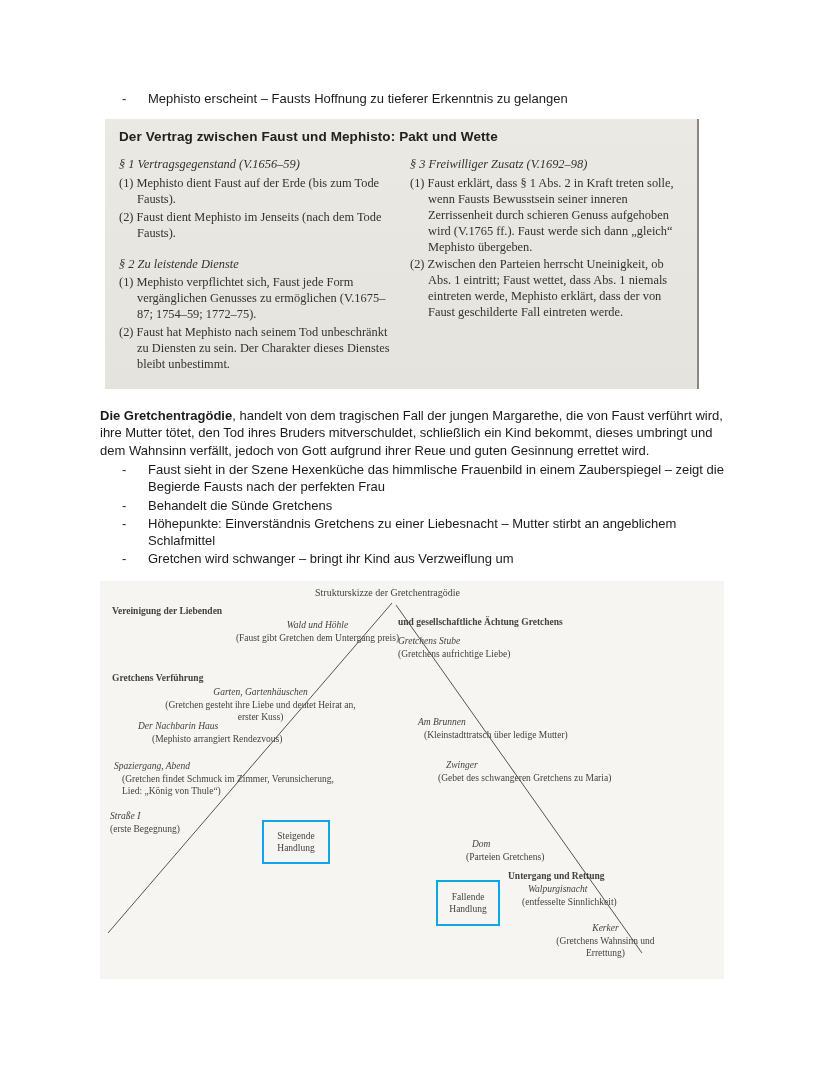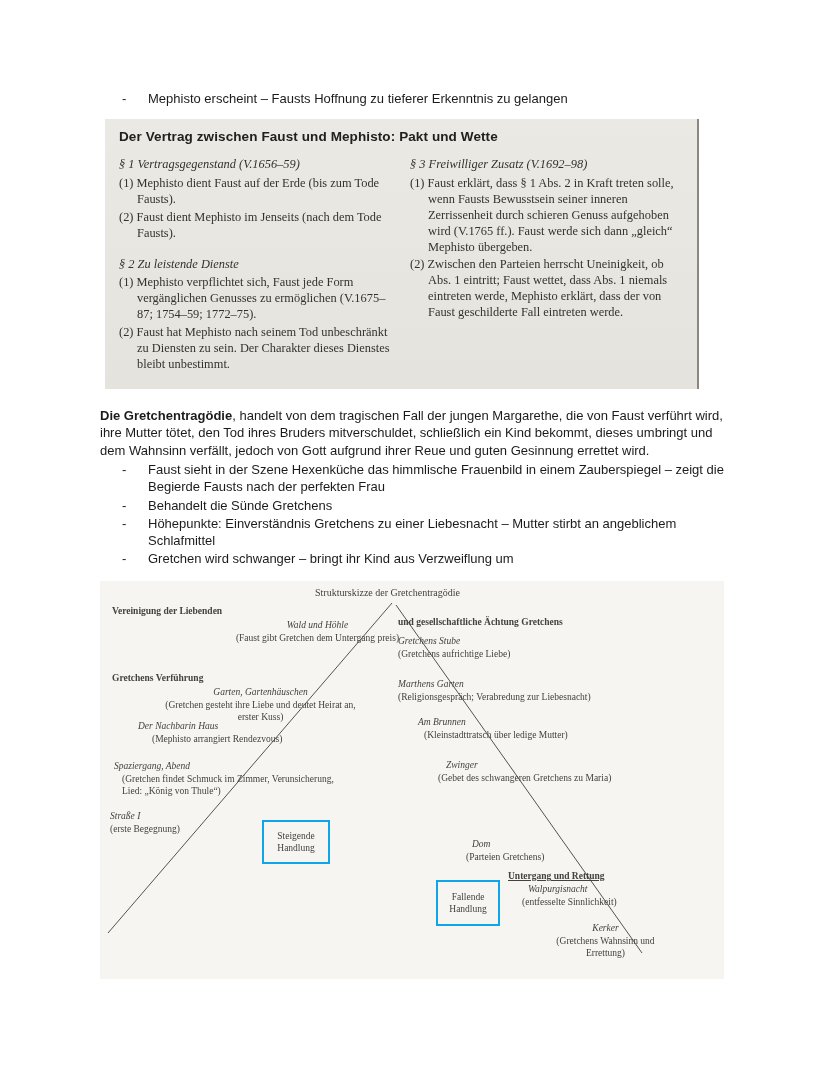--- a/index.html
+++ b/index.html
@@ -134,24 +134,20 @@
       <span class="d">(Gretchens aufrichtige Liebe)</span>
     </div>
 
     <div class="dlabel" style="left:12px; top:91px;">Gretchens Verführung</div>
 
     <div class="dnode center" style="left:58px; top:105px; width:205px;">
       <span class="t">Garten, Gartenhäuschen</span>
       <span class="d">(Gretchen gesteht ihre Liebe und deutet Heirat an, erster Kuss)</span>
     </div>
 
-    <div class="dnode" style="left:298px; top:97px; width:250px;">
-      <span class="t">Marthens Garten</span>
-      <span class="d">(Religionsgespräch; Verabredung zur Liebesnacht)</span>
-    </div>
 
     <div class="dnode" style="left:38px; top:139px; width:215px;">
       <span class="t">Der Nachbarin Haus</span>
       <span class="d ind14">(Mephisto arrangiert Rendezvous)</span>
     </div>
 
     <div class="dnode" style="left:318px; top:135px; width:220px;">
       <span class="t">Am Brunnen</span>
       <span class="d ind6">(Kleinstadttratsch über ledige Mutter)</span>
     </div>
@@ -172,21 +168,21 @@
     </div>
 
 
     <div class="dbox" style="left:162px; top:239px; width:68px; height:44px;">Steigende Handlung</div>
 
     <div class="dnode" style="left:366px; top:257px; width:150px;">
       <span class="t ind6">Dom</span>
       <span class="d">(Parteien Gretchens)</span>
     </div>
 
-    <div class="dlabel" style="left:408px; top:289px;text-decoration:underline;">Untergang und Rettung</div>
+    <div class="dlabel" style="left:408px; top:289px;">Untergang und Rettung</div>
 
     <div class="dbox" style="left:336px; top:299px; width:64px; height:46px;">Fallende Handlung</div>
 
     <div class="dnode" style="left:422px; top:302px; width:160px;">
       <span class="t ind6">Walpurgisnacht</span>
       <span class="d">(entfesselte Sinnlichkeit)</span>
     </div>
 
     <div class="dnode center" style="left:438px; top:341px; width:135px;">
       <span class="t">Kerker</span>

